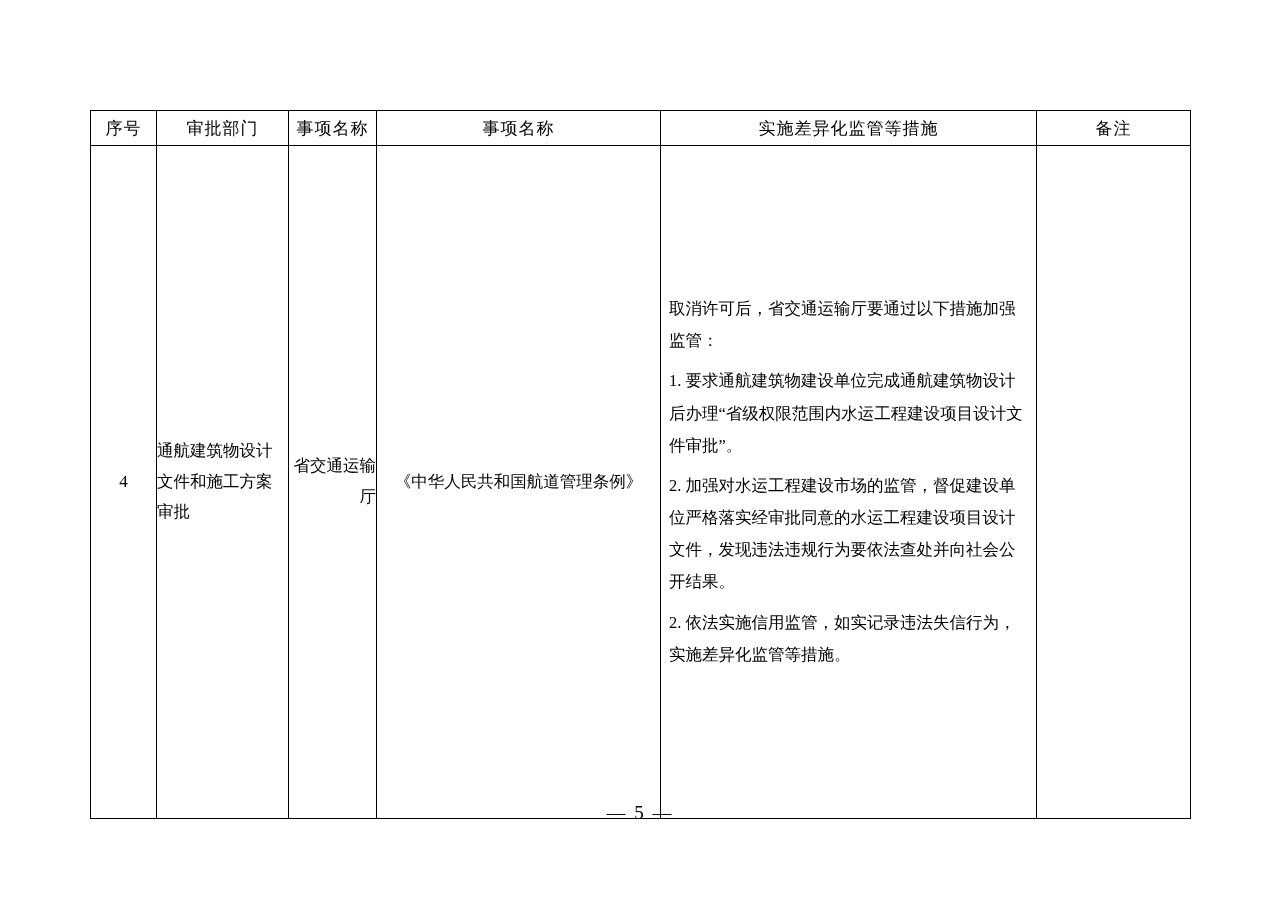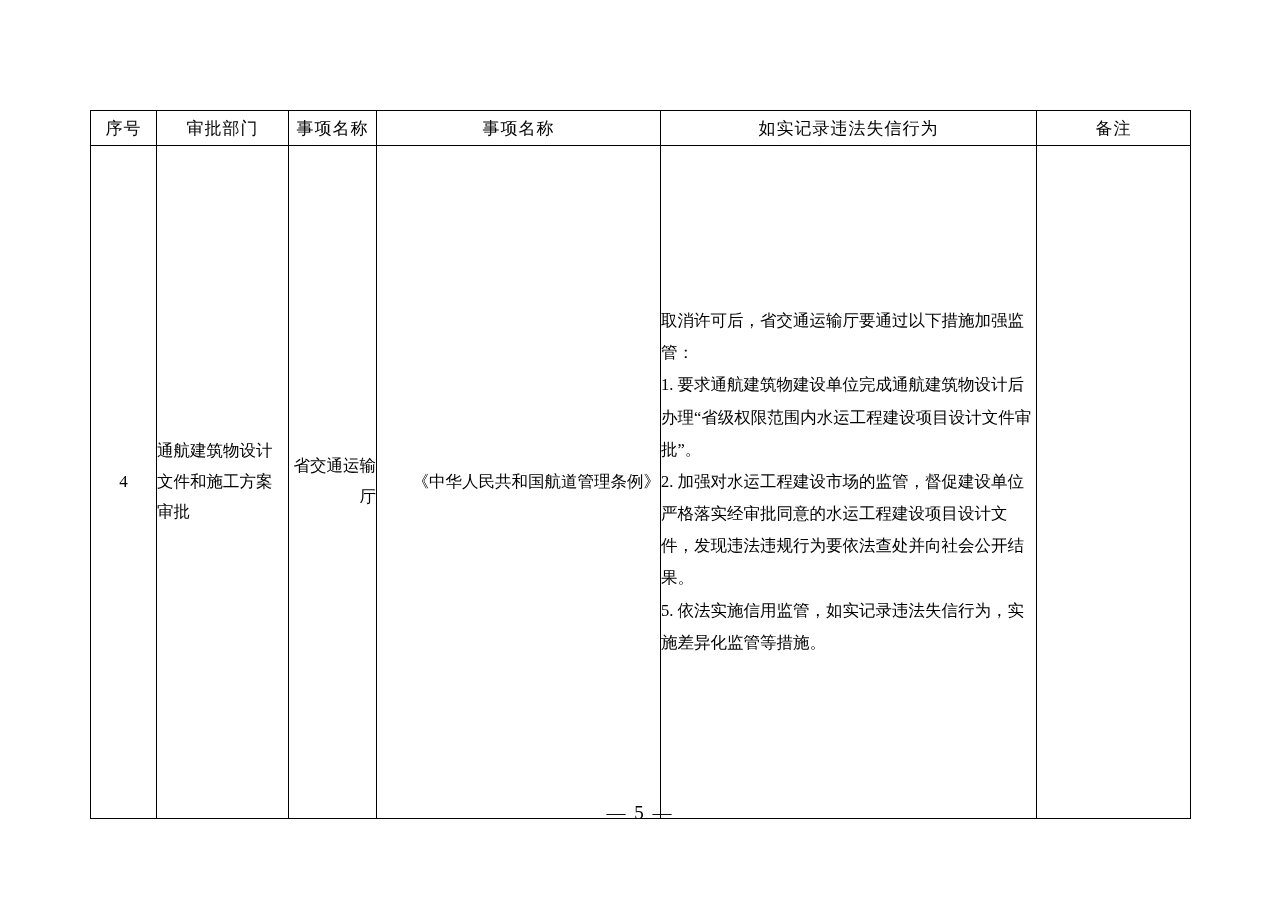--- a/index.html
+++ b/index.html
@@ -67,31 +67,31 @@
   .cell-dept {
     padding: 6px 9px;
     font-size: 16.5px;
     line-height: 1.85;
     text-align: right;
   }
   .cell-basis {
     padding: 6px 8px;
     font-size: 16.5px;
     line-height: 1.85;
-    text-align: right;
+    text-align: center;
   }
   .cell-meas {
     padding: 8px 14px;
     font-size: 16.5px;
     line-height: 1.95;
     text-align: left;
     vertical-align: middle;
   }
   .cell-meas p {
-    margin: 0;
+    margin: 8px;
     text-indent: 0;
   }
   .cell-note {
     text-align: center;
   }
   .page-number {
     position: absolute;
     left: 0;
     top: 802px;
     width: 1280px;
@@ -113,35 +113,35 @@
       <col class="c-basis">
       <col class="c-meas">
       <col class="c-note">
     </colgroup>
     <thead>
       <tr class="head-row">
         <th>序号</th>
         <th>审批部门</th>
         <th>事项名称</th>
         <th>事项名称</th>
-        <th>如实记录违法失信行为</th>
+        <th>实施差异化监管等措施</th>
         <th>备注</th>
       </tr>
     </thead>
     <tbody>
       <tr class="body-row">
         <td class="cell-seq">4</td>
         <td class="cell-name">通航建筑物设计文件和施工方案审批</td>
         <td class="cell-dept">省交通运输厅</td>
         <td class="cell-basis">《中华人民共和国航道管理条例》</td>
         <td class="cell-meas">
           <p>取消许可后，省交通运输厅要通过以下措施加强监管：</p>
           <p>1. 要求通航建筑物建设单位完成通航建筑物设计后办理“省级权限范围内水运工程建设项目设计文件审批”。</p>
           <p>2. 加强对水运工程建设市场的监管，督促建设单位严格落实经审批同意的水运工程建设项目设计文件，发现违法违规行为要依法查处并向社会公开结果。</p>
-          <p>5. 依法实施信用监管，如实记录违法失信行为，实施差异化监管等措施。</p>
+          <p>2. 依法实施信用监管，如实记录违法失信行为，实施差异化监管等措施。</p>
         </td>
         <td class="cell-note"></td>
       </tr>
     </tbody>
   </table>
 
   <div class="page-number">— 5 —</div>
 
 </div>
 

